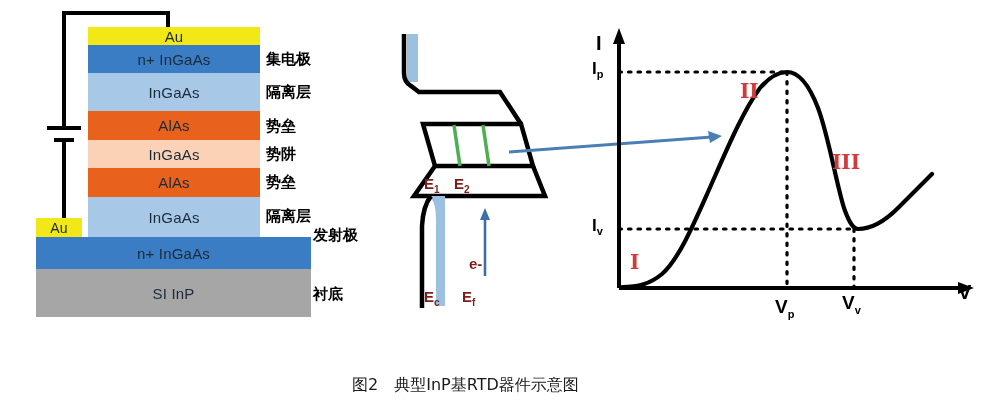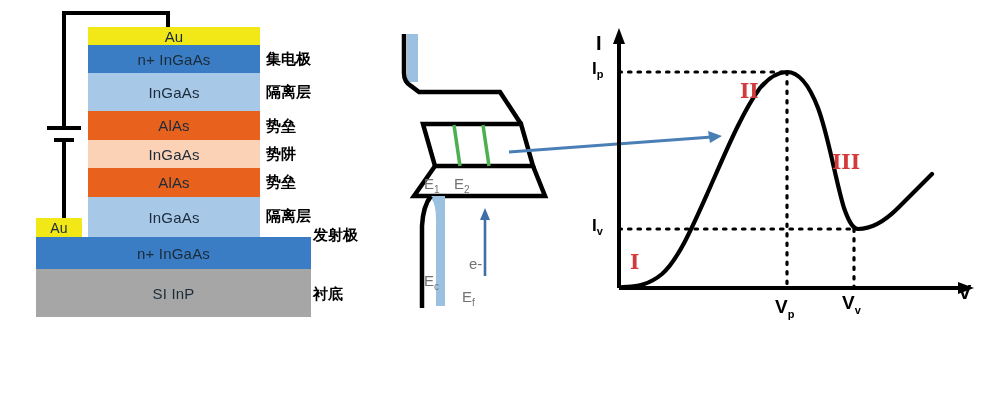--- a/index.html
+++ b/index.html
@@ -18,21 +18,21 @@
             font-family:"DejaVu Sans","Liberation Sans",sans-serif;}
   .wire{position:absolute;background:#000;}
 
   
   .sub-caption{position:absolute;font-size:16px;color:#1a1a1a;white-space:nowrap;
                font-family:"DejaVu Sans","Liberation Sans",sans-serif;}
   .main-caption{position:absolute;font-size:16px;color:#1a1a1a;white-space:nowrap;
                 font-family:"DejaVu Sans","Liberation Sans",sans-serif;}
 
   
-  .blab{position:absolute;font-size:15px;font-weight:normal;color:#737373;white-space:nowrap;}
+  .blab{position:absolute;font-size:15px;font-weight:bold;color:#7f1d1d;white-space:nowrap;}
   .blab sub{font-size:10px;}
 
   
   .clab{position:absolute;font-weight:bold;color:#000;white-space:nowrap;}
   .clab sub{font-size:11px;font-weight:bold;}
   .roman{position:absolute;color:#d23b3b;font-weight:bold;font-size:20px;
          font-family:"DejaVu Serif","Liberation Serif",serif;white-space:nowrap;}
 </style>
 </head>
 <body>
@@ -112,21 +112,21 @@
       <line x1="110" y1="256" x2="110" y2="196" stroke="#3f6fa8" stroke-width="2.6"></line>
       <polygon points="110,188 105,200 115,200" fill="#3f6fa8"></polygon>
     </svg>
 
     <div class="blab" style="left:424px;top:175px;">
       <span>E</span><sub>1</sub>
     </div>
     <div class="blab" style="left:454px;top:175px;">
       <span>E</span><sub>2</sub>
     </div>
-    <div class="blab" style="left:424px;top:272px;text-align:center;">
+    <div class="blab" style="left:424px;top:288px;text-align:center;">
       <span>E</span><sub>c</sub>
     </div>
     <div class="blab" style="left:462px;top:288px;">
       <span>E</span><sub>f</sub>
     </div>
     <div class="blab" style="left:469px;top:255px;">e-</div>
   </div>
 
   <svg width="230" height="60" style="position:absolute;left:505px;top:115px;" aria-hidden="true">
     <line x1="4" y1="37" x2="207" y2="22" stroke="#4a7fb5" stroke-width="2.8"></line>
@@ -171,14 +171,15 @@
     </div>
     <div class="clab" style="left:842px;top:292px;font-size:19px;">
       <span>V</span><sub>v</sub>
     </div>
 
     <div class="roman" style="left:630px;top:250px;">I</div>
     <div class="roman" style="left:740px;top:79px;">II</div>
     <div class="roman" style="left:832px;top:150px;">III</div>
   </div>
 
+  <div class="main-caption" style="left:352px;top:375px;">图2　典型InP基RTD器件示意图</div>
 
 </div>
 
 </body></html>

